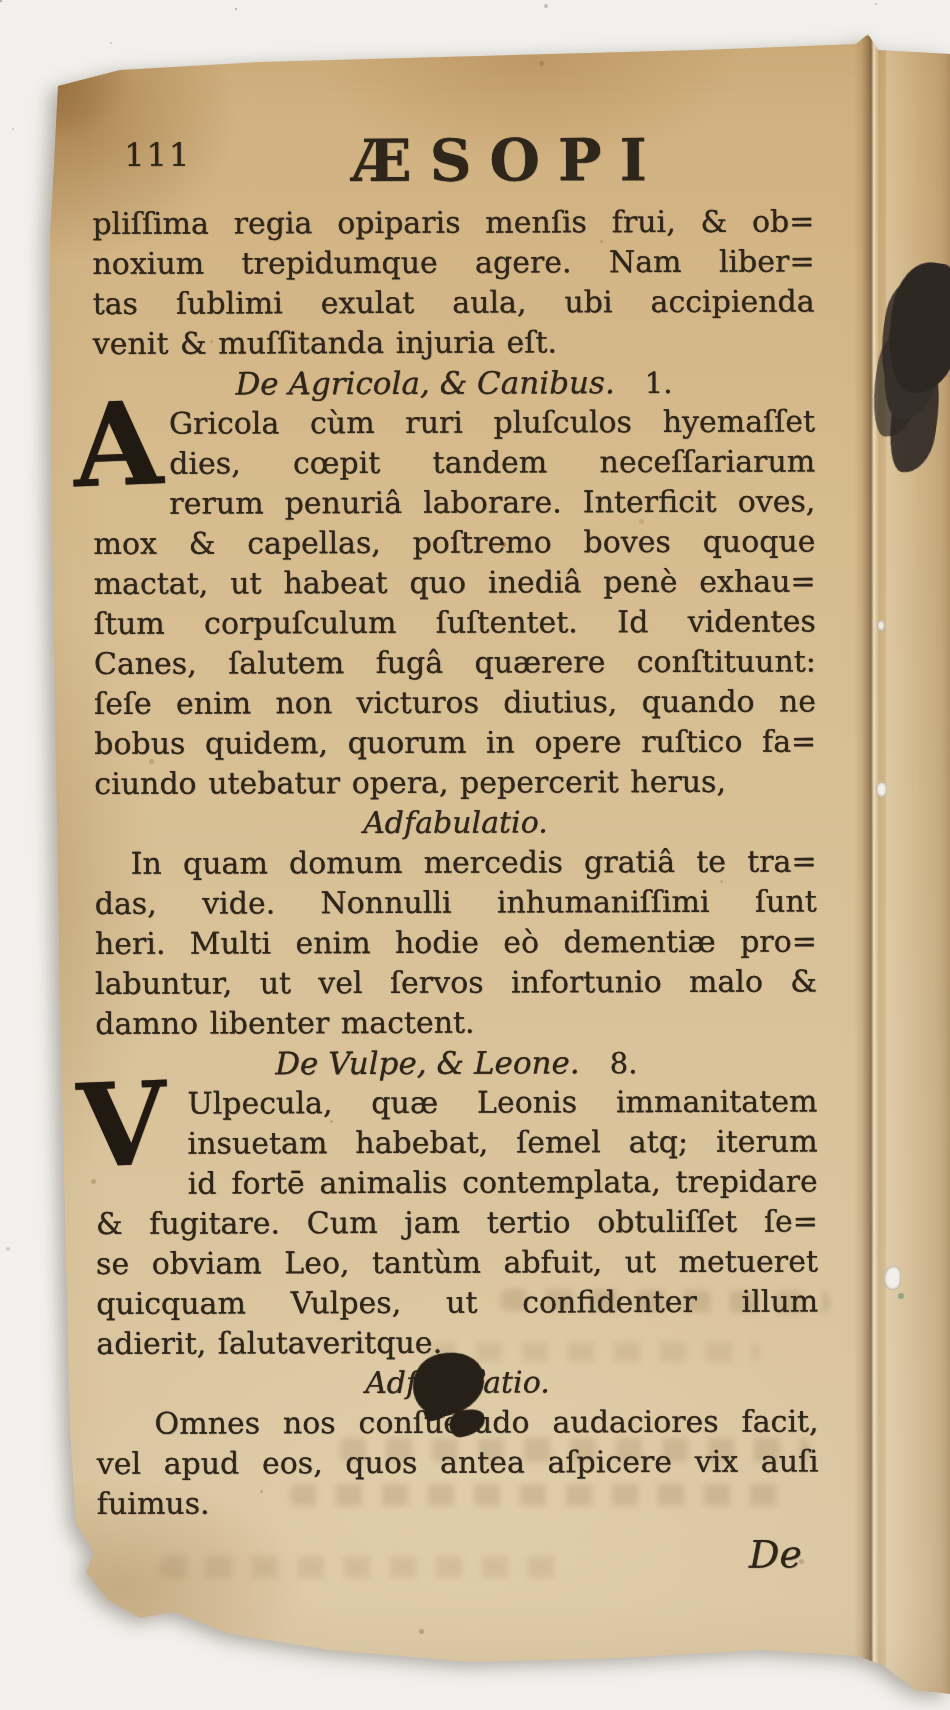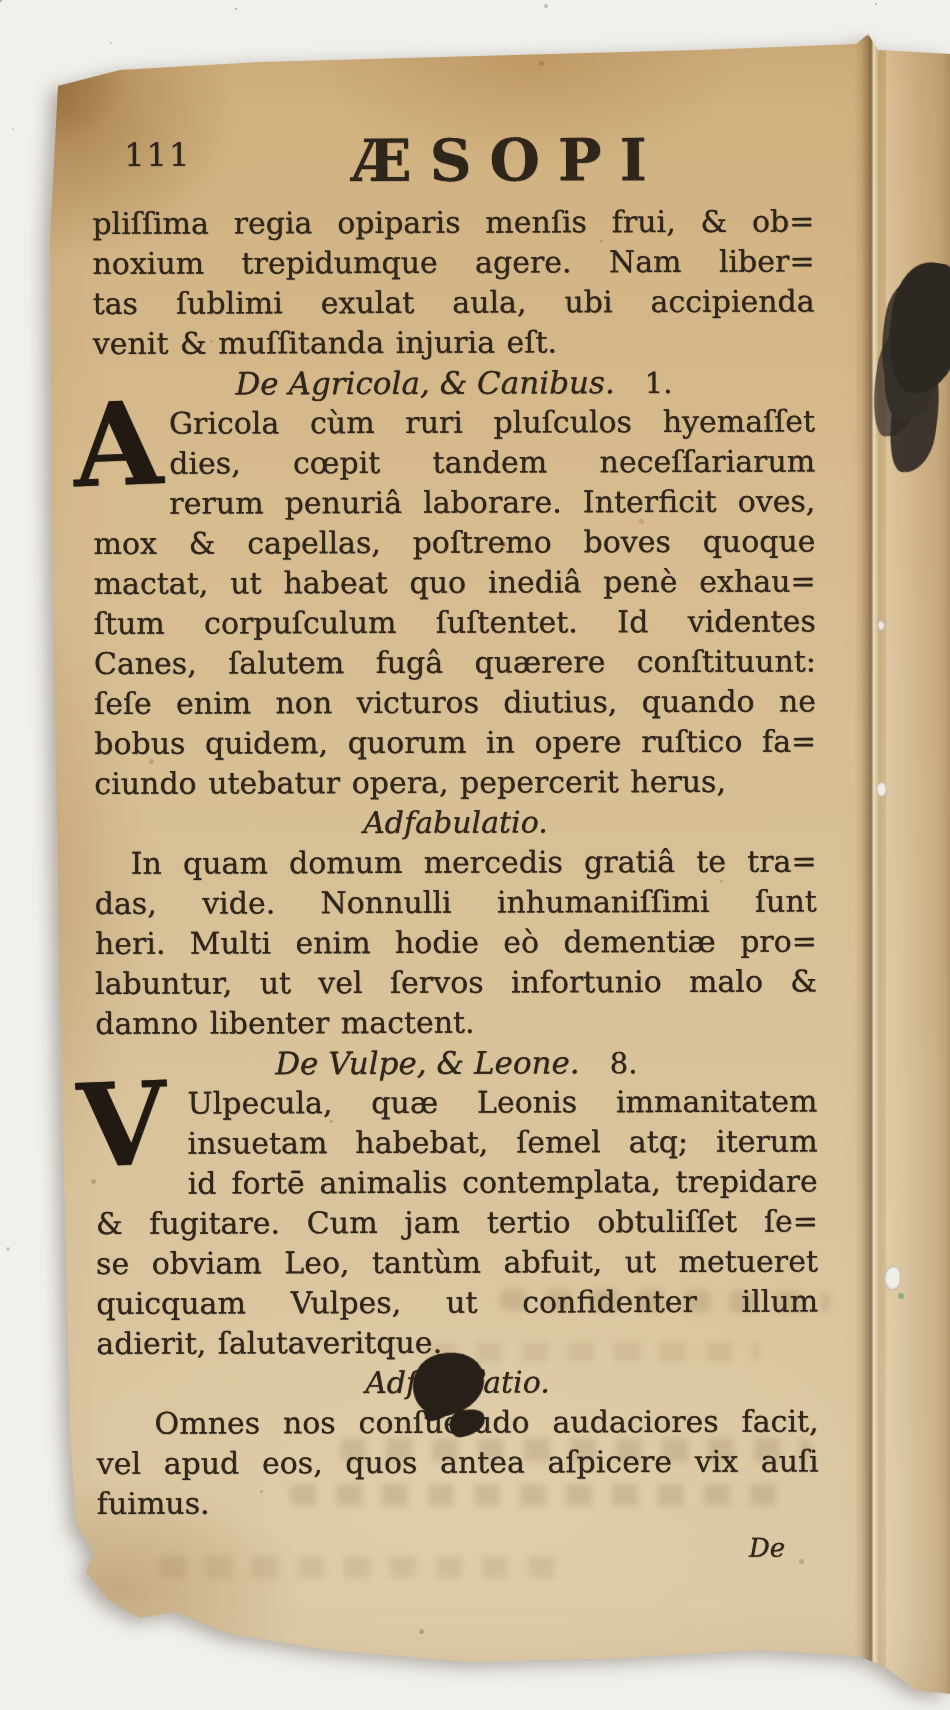--- a/index.html
+++ b/index.html
@@ -76,21 +76,21 @@
   .linegroup .line:last-child{text-align-last:left;}
   .fheading{clear:both;height:40px;line-height:40px;text-align:center;font-style:italic;font-size:31px;}
   .fheading .fnum{margin-left:30px;font-style:normal;font-size:29px;}
   .adfab{clear:both;position:relative;height:40px;line-height:40px;text-align:center;
     font-style:italic;font-size:30px;}
   .dropcap{float:left;width:86px;height:76px;margin:6px 10px 0 -20px;overflow:visible;
     font-size:115px;line-height:70px;font-weight:bold;color:#211a12;transform:rotate(-2deg);}
   .dropcap.v{width:100px;margin-left:-18px;}
   .m1 .line:first-child{text-indent:36px;}
   .m2 .line:first-child{text-indent:58px;}
-  .catchword{position:absolute;left:652px;top:1415px;font-style:italic;font-size:26px;}
+  .catchword{position:absolute;left:652px;top:1415px;font-style:italic;font-size:38px;}
   .blot{position:absolute;left:316px;top:-10px;width:72px;height:62px;background:#262019;
     border-radius:46% 54% 60% 40%/55% 45% 52% 48%;transform:rotate(-12deg);filter:blur(.5px);
     box-shadow:10px 42px 0 -18px #262019,-16px 24px 0 -22px #262019,26px -2px 0 -24px #262019;}
 </style>
 </head>
 <body>
 
 <div class="scan">
   <div class="dust"></div>
   <div class="paper-wrap">

